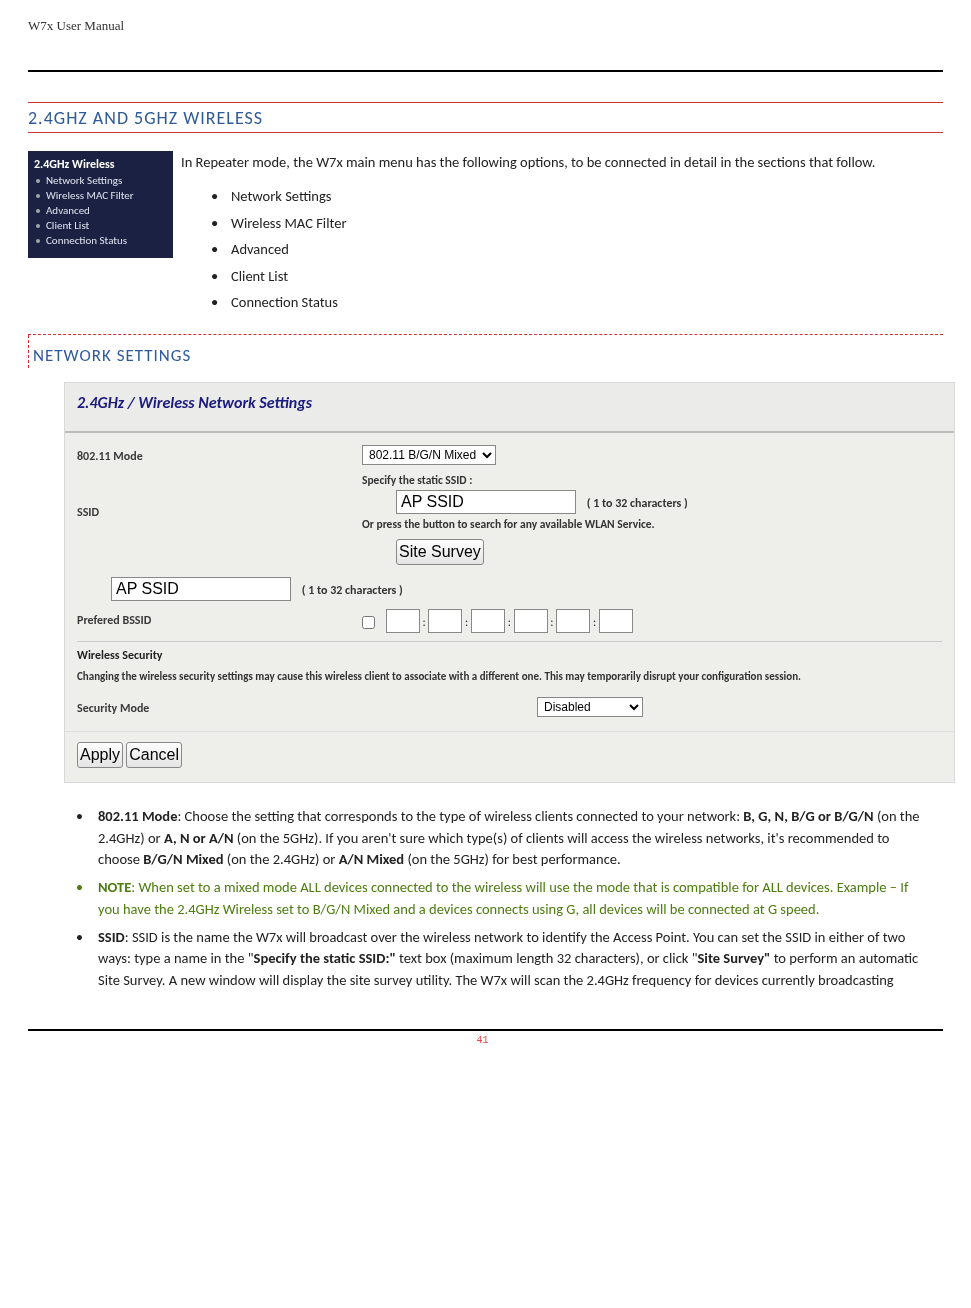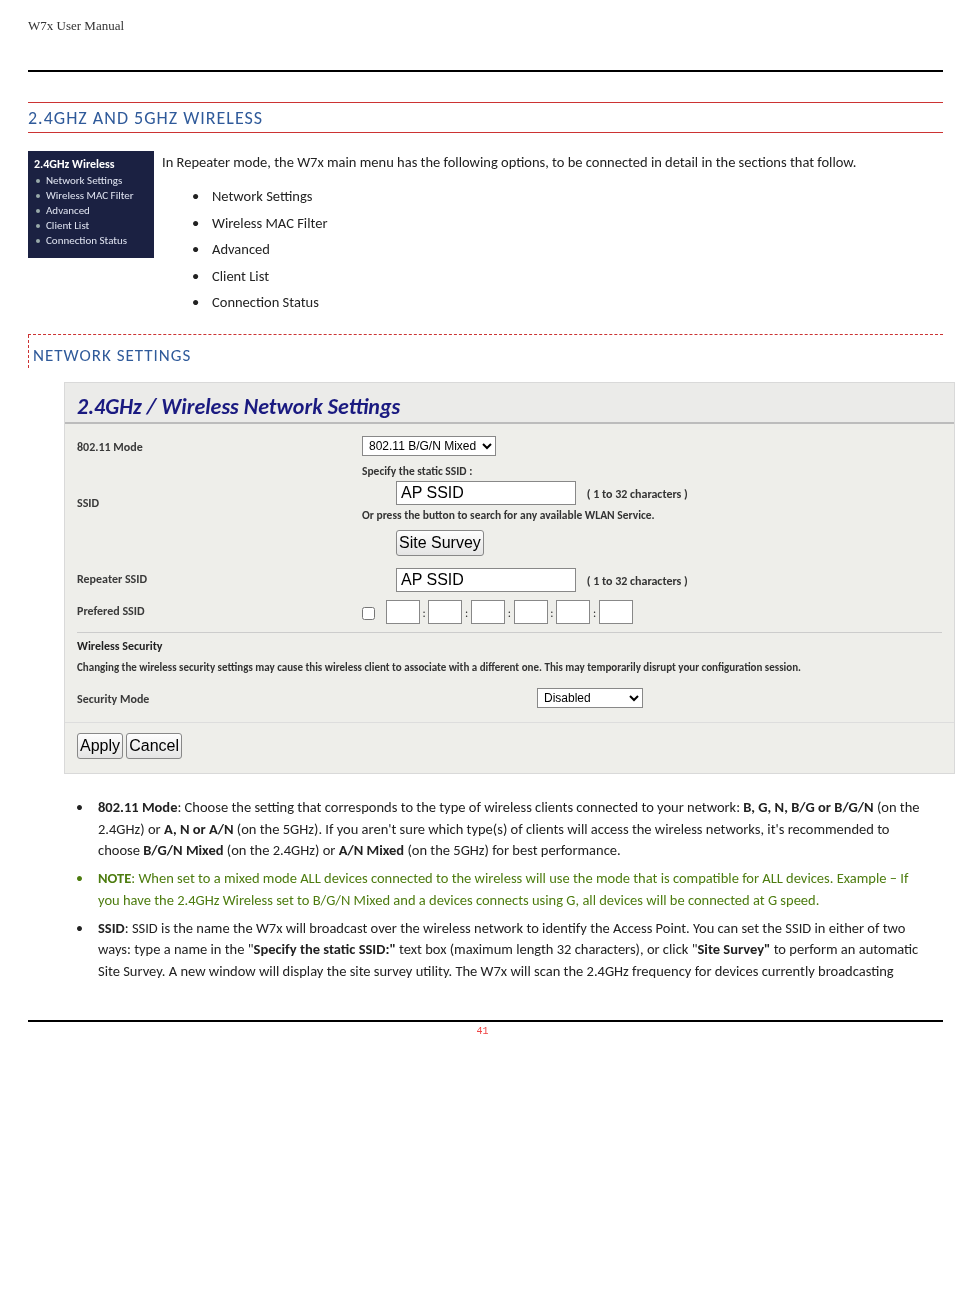--- a/index.html
+++ b/index.html
@@ -2,35 +2,35 @@
 <html><head>
   <meta charset="utf-8">
   <style>
     * { box-sizing: border-box; margin: 0; padding: 0; }
     body { font-family: "Segoe UI", Calibri, Arial, sans-serif; font-size: 14px; color: #222; background: #fff; width: 971px; }
     .page { padding: 18px 28px 40px 28px; }
     .header-bar { font-family: "Times New Roman", serif; font-size: 13px; color: #333; padding-bottom: 6px; margin-bottom: 30px; }
     .header-rule { border: 0; border-top: 2px solid #000; margin-bottom: 30px; }
     .section-title { font-size: 18px; font-weight: 400; color: #2f5a9a; letter-spacing: 1px; padding: 4px 0 3px 0; border-top: 1px solid #c33; border-bottom: 1px solid #c33; margin-bottom: 18px; }
     .intro-wrap { display: flex; align-items: flex-start; gap: 0; margin-bottom: 18px; }
-    .side-menu { width: 126px; background: #1b2142; color: #fff; font-size: 11px; padding: 4px 6px 10px 6px; flex-shrink: 0; }
+    .side-menu { width: 145px; background: #1b2142; color: #fff; font-size: 11px; padding: 4px 6px 10px 6px; flex-shrink: 0; }
     .side-menu .hdr { color: #fff; font-weight: 700; font-size: 12px; padding: 2px 0 2px 0; }
     .side-menu ul { list-style: none; }
     .side-menu li { position: relative; padding: 1px 0 1px 12px; color: #dfe3f0; font-size: 11px; }
     .side-menu li::before { content: ""; position: absolute; left: 2px; top: 6px; width: 4px; height: 4px; background: #9aa; border-radius: 50%; }
     .intro-text { padding: 0 6px 0 8px; line-height: 1.55; font-size: 14.5px; flex: 1; }
     .intro-text p { margin-bottom: 10px; }
     .intro-text ul { list-style: none; margin-left: 30px; }
     .intro-text li { position: relative; padding: 2px 0 2px 20px; }
     .intro-text li::before { content: "•"; position: absolute; left: 0; top: 2px; }
     .dashed-top { border: 0; border-top: 1px dashed #c33; margin-top: 8px; }
     .sub-title-wrap { border-left: 1px dashed #c33; padding-left: 4px; margin-bottom: 14px; }
     .sub-title { font-size: 17px; color: #2f5a9a; letter-spacing: 1px; padding: 10px 0 2px 0; }
     .settings-panel { border: 1px solid #d9d9d9; background: linear-gradient(#fdfdfd,#f6f6f4); padding: 0; margin: 0 0 20px 36px; width: 891px; box-shadow: 0 0 1px #ccc inset; }
-    .panel-title { font-size: 22px; font-weight: 700; color: #1a1a80; font-style: italic; padding: 10px 12px 2px 12px; border-bottom: 2px solid #bcbcbc; background: #ebebe9; }
+    .panel-title { font-size: 16px; font-weight: 700; color: #1a1a80; font-style: italic; padding: 10px 12px 19px 12px; border-bottom: 2px solid #bcbcbc; background: #ebebe9; }
     .panel-body { padding: 8px 12px 10px 12px; background: #eeeeea; }
     .frow { display: flex; align-items: flex-start; padding: 4px 0; font-size: 12px; }
     .flabel { width: 285px; flex-shrink: 0; font-weight: 700; color: #3a3a3a; font-size: 12px; padding-top: 4px; }
     .fval { flex: 1; font-size: 12px; color: #333; }
     .fval select { font-size: 12px; padding: 1px 2px; background: #fff; border: 1px solid #888; }
     .fval input[type="text"] { font-size: 16px; padding: 2px 4px; border: 1px solid #888; background: #fff; }
     .txt180 { width: 180px; }
     .btn { font-size: 16px; padding: 3px 2px; background: linear-gradient(#fefefe,#e4e4e4); border: 1px solid #888; border-radius: 3px; cursor: pointer; }
     .note-small { font-weight: 700; font-size: 11.5px; color: #333; }
     .mac-box { width: 34px; text-align: center; }
@@ -102,28 +102,27 @@
             <input type="text" class="txt180" value="AP SSID" style="">
             <span style="font-weight:700;margin-left:8px;">( 1 to 32 characters )</span>
           </div>
           <div class="note-small">Or press the button to search for any available WLAN Service.</div>
           <div style="padding:8px 0 4px 34px;">
             <button class="btn">Site Survey</button>
           </div>
         </div>
       </div>
       <div class="frow">
-        <div class="flabel">Repeater SSID</div>
         <div class="fval" style="padding-left:34px;">
           <input type="text" class="txt180" value="AP SSID" style="">
           <span style="font-weight:700;margin-left:8px;">( 1 to 32 characters )</span>
         </div>
       </div>
       <div class="frow">
-        <div class="flabel">Prefered SSID</div>
+        <div class="flabel">Prefered BSSID</div>
         <div class="fval" style="padding-left:0;">
           <input type="checkbox" style="vertical-align: middle; margin-right: 8px;">
           <input type="text" class="mac-box" style=""> :
           <input type="text" class="mac-box" style=""> :
           <input type="text" class="mac-box" style=""> :
           <input type="text" class="mac-box" style=""> :
           <input type="text" class="mac-box" style=""> :
           <input type="text" class="mac-box" style="">
         </div>
       </div>

